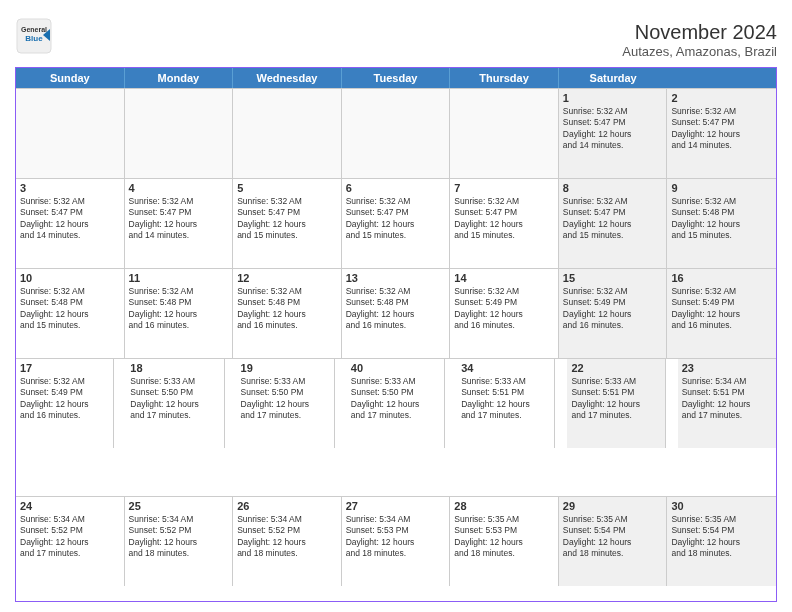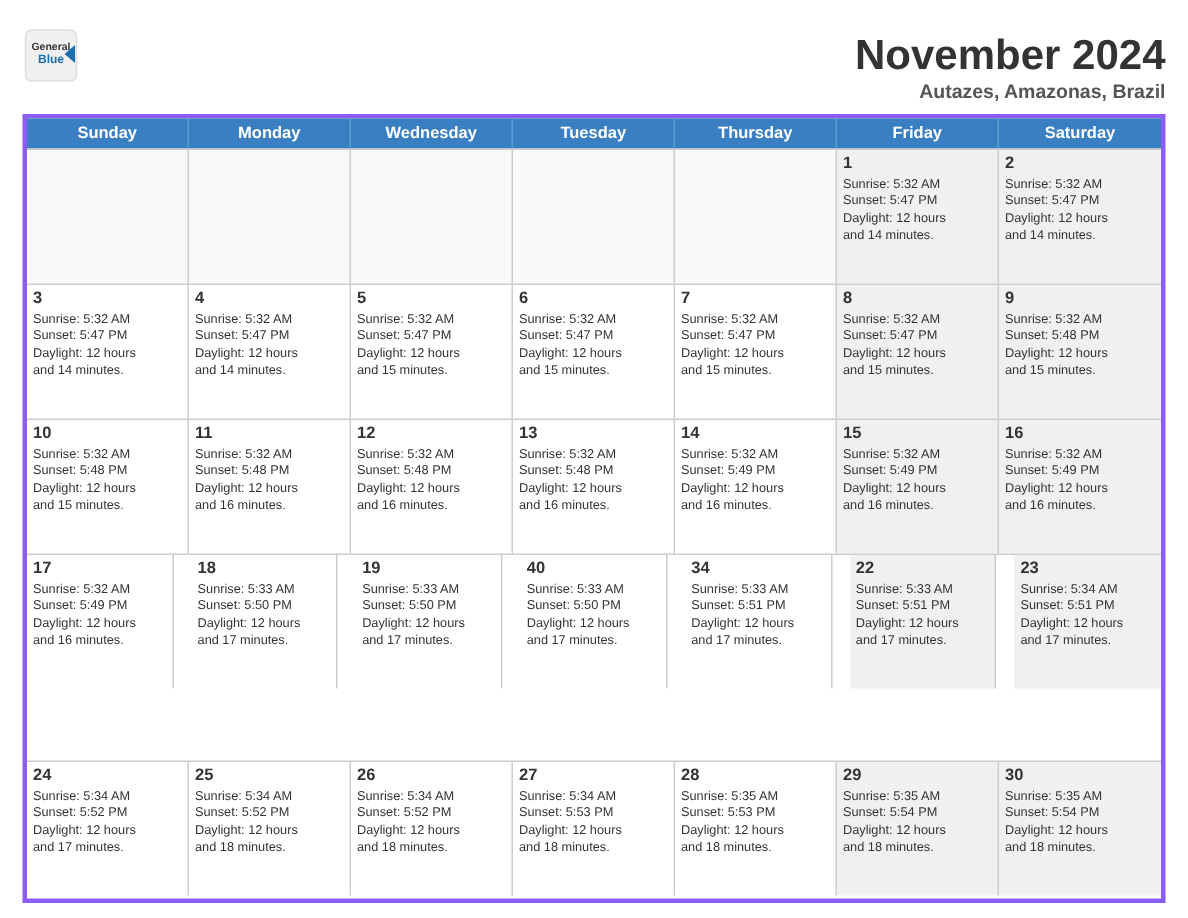--- a/index.html
+++ b/index.html
@@ -13,45 +13,44 @@
     .page {
       width: 792px;
       height: 612px;
       padding: 10px 15px;
       display: flex;
       flex-direction: column;
     }
     .header {
       display: flex;
       justify-content: space-between;
-      align-items: center;
+      align-items: flex-end;
       margin-bottom: 8px;
     }
     .logo {
       display: flex;
       align-items: center;
       gap: 2px;
     }
     .title-block {
       text-align: right;
     }
     .month-title {
-      font-size: 28px;
-      font-weight: bold;
+      font-size: 20px;
+      font-weight: normal;
       color: #333;
       margin-top: 11px;
     }
     .location {
       font-size: 13px;
       color: #555;
-      font-weight: bold;
     }
     .calendar {
       flex: 1;
-      border: 3px solid #8b5cf6;
+      border: 1px solid #8b5cf6;
     }
     .cal-header-row {
       display: grid;
       grid-template-columns: repeat(7, 1fr);
       background: #3a7fc1;
     }
     .cal-header-cell {
       color: #fff;
       font-size: 11px;
       font-weight: bold;
@@ -114,21 +113,20 @@
     </div>
   </div>
 
   <div class="calendar">
     <div class="cal-header-row" id="cal-header">
         <div class="cal-header-cell">Sunday</div>
         <div class="cal-header-cell">Monday</div>
         <div class="cal-header-cell">Wednesday</div>
         <div class="cal-header-cell">Tuesday</div>
         <div class="cal-header-cell">Thursday</div>
-        <div class="cal-header-cell">Friday</div>
         <div class="cal-header-cell">Saturday</div>
       </div>
     <div class="cal-body" id="cal-body">
         <div class="cal-row" style="min-height: 90px;">
           <div class="cal-cell empty"></div>
           <div class="cal-cell empty"></div>
           <div class="cal-cell empty"></div>
           <div class="cal-cell empty"></div>
           <div class="cal-cell empty"></div>
           <div class="cal-cell shaded">

